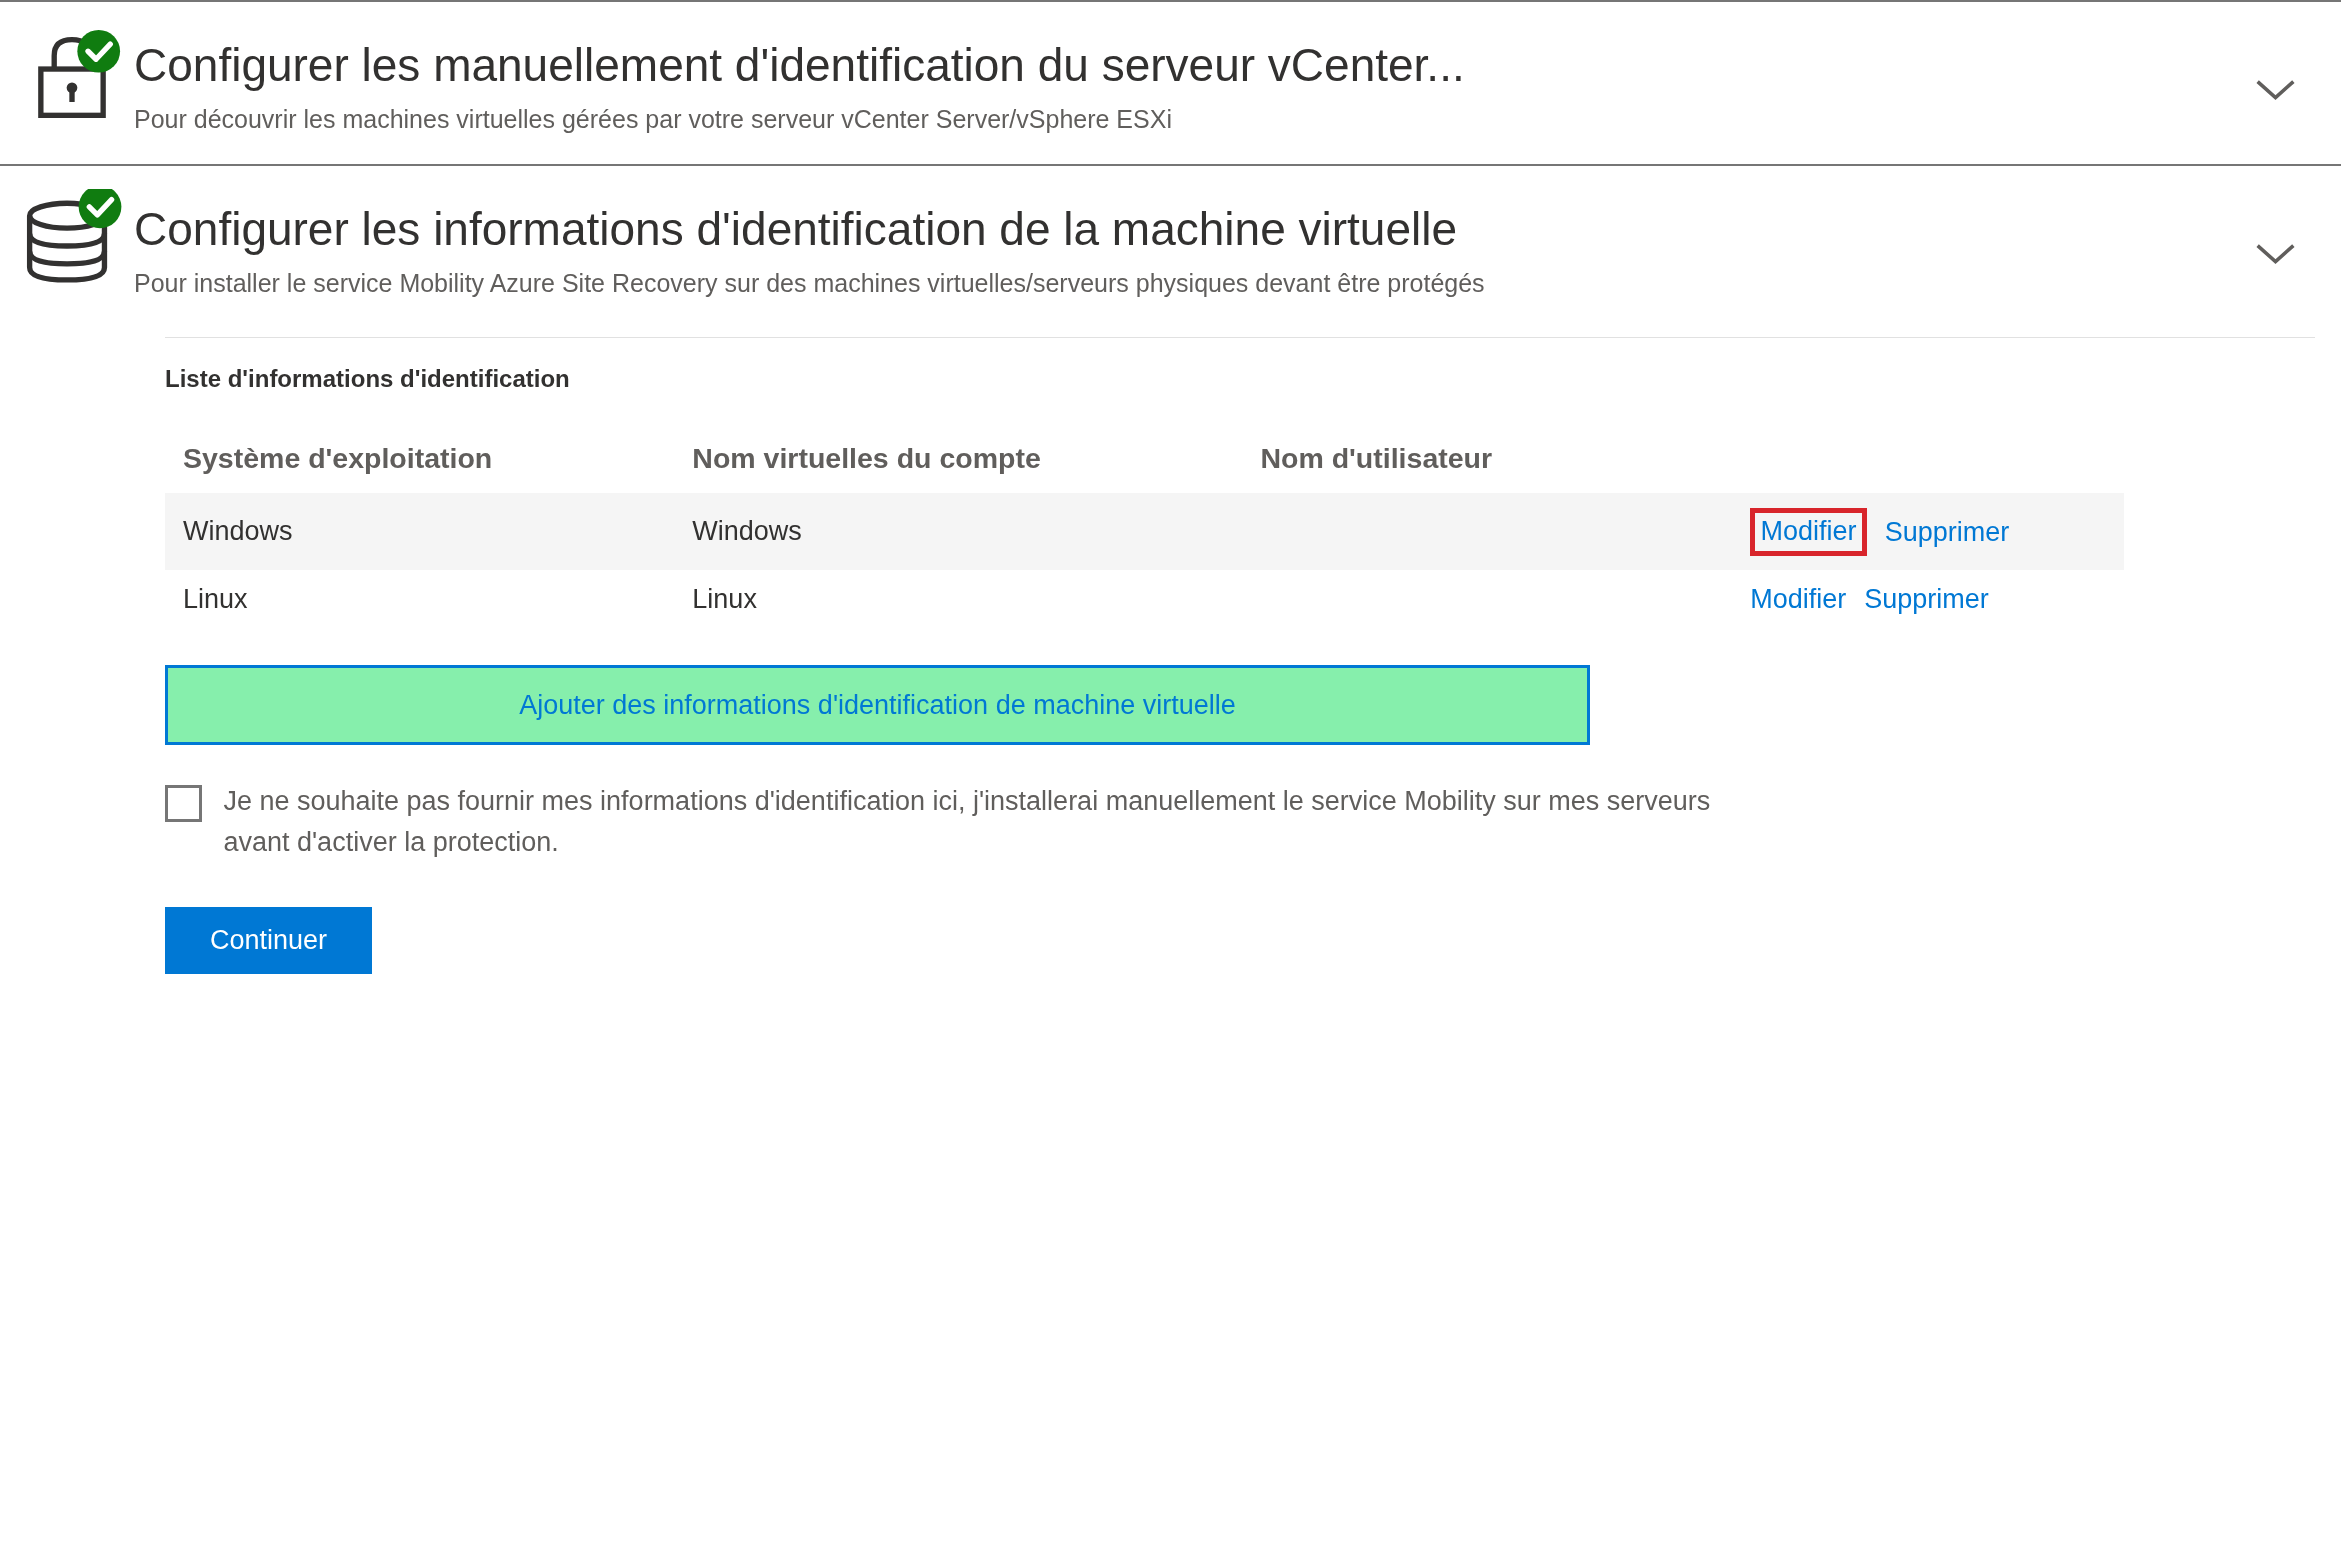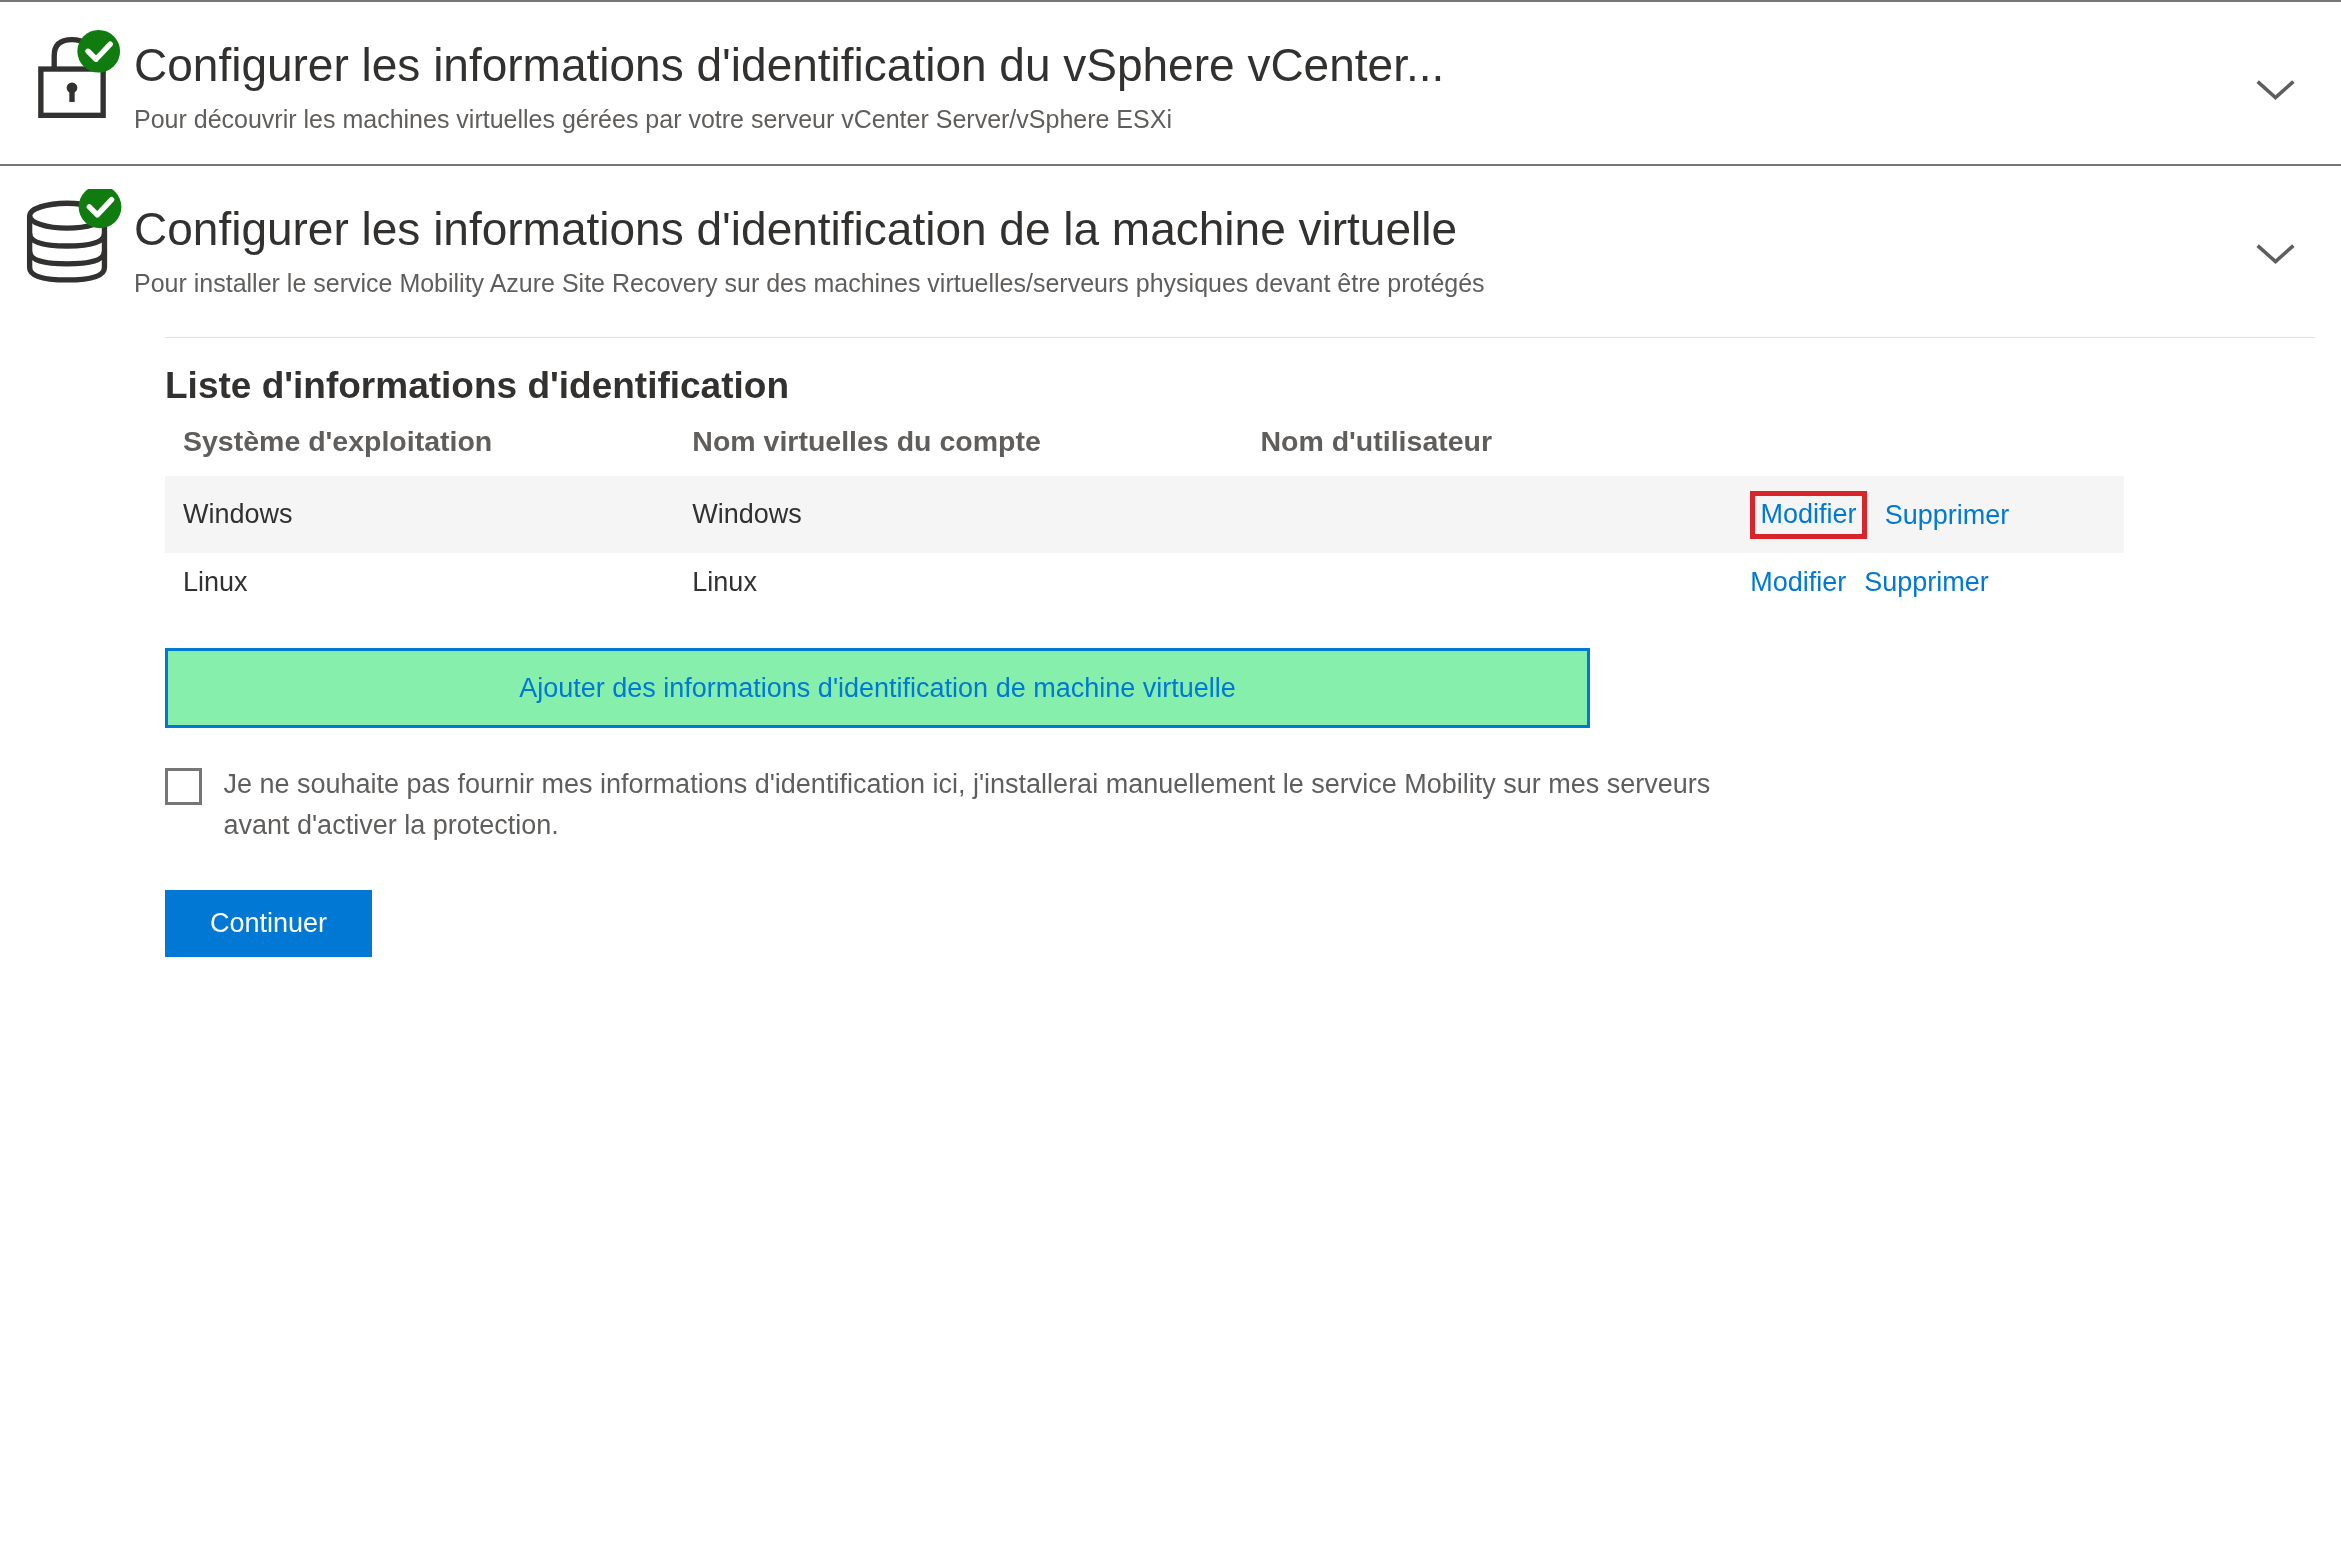--- a/index.html
+++ b/index.html
@@ -66,24 +66,24 @@
       position: absolute;
       right: 45px;
       top: 76px;
     }
     .subsection {
       padding-left: 165px;
       padding-right: 27px;
       padding-top: 9px;
     }
     .subsection-title {
-      font-size: 37px;
+      font-size: 24px;
       font-weight: 600;
       color: #323130;
-      margin-bottom: 0;
+      margin-bottom: 31px;
     }
     .table {
       width: 100%;
       max-width: 1959px;
       border-collapse: collapse;
     }
     .table th {
       text-align: left;
       font-size: 28.5px;
       font-weight: 600;
@@ -183,21 +183,21 @@
     <svg width="98" height="89" viewBox="0 0 110 100">
       <path d="M 35 45 L 35 30 Q 35 12 55 12 Q 75 12 75 30 L 75 45" stroke="#323130" stroke-width="6" fill="none"></path>
       <rect x="20" y="45" width="70" height="52" stroke="#323130" stroke-width="6" fill="none"></rect>
       <circle cx="55" cy="66" r="6" fill="#323130"></circle>
       <rect x="52" y="68" width="6" height="14" fill="#323130"></rect>
       <circle cx="85" cy="25" r="24" fill="#107c10"></circle>
       <path d="M 73 25 L 82 34 L 98 17" stroke="white" stroke-width="6" fill="none" stroke-linecap="round" stroke-linejoin="round"></path>
     </svg>
   </div>
   <div class="section-content">
-    <div class="section-title">Configurer les informations d'identification du vSphere vCenter...</div>
+    <div class="section-title">Configurer les manuellement d'identification du serveur vCenter...</div>
     <div class="section-subtitle">Pour découvrir les machines virtuelles gérées par votre serveur vCenter Server/vSphere ESXi</div>
   </div>
   <div class="chevron">
     <svg width="43" height="25" viewBox="0 0 48 28">
       <path d="M 4 4 L 24 22 L 44 4" stroke="#605e5c" stroke-width="4" fill="none"></path>
     </svg>
   </div>
 </div>
 
 <hr class="divider">

